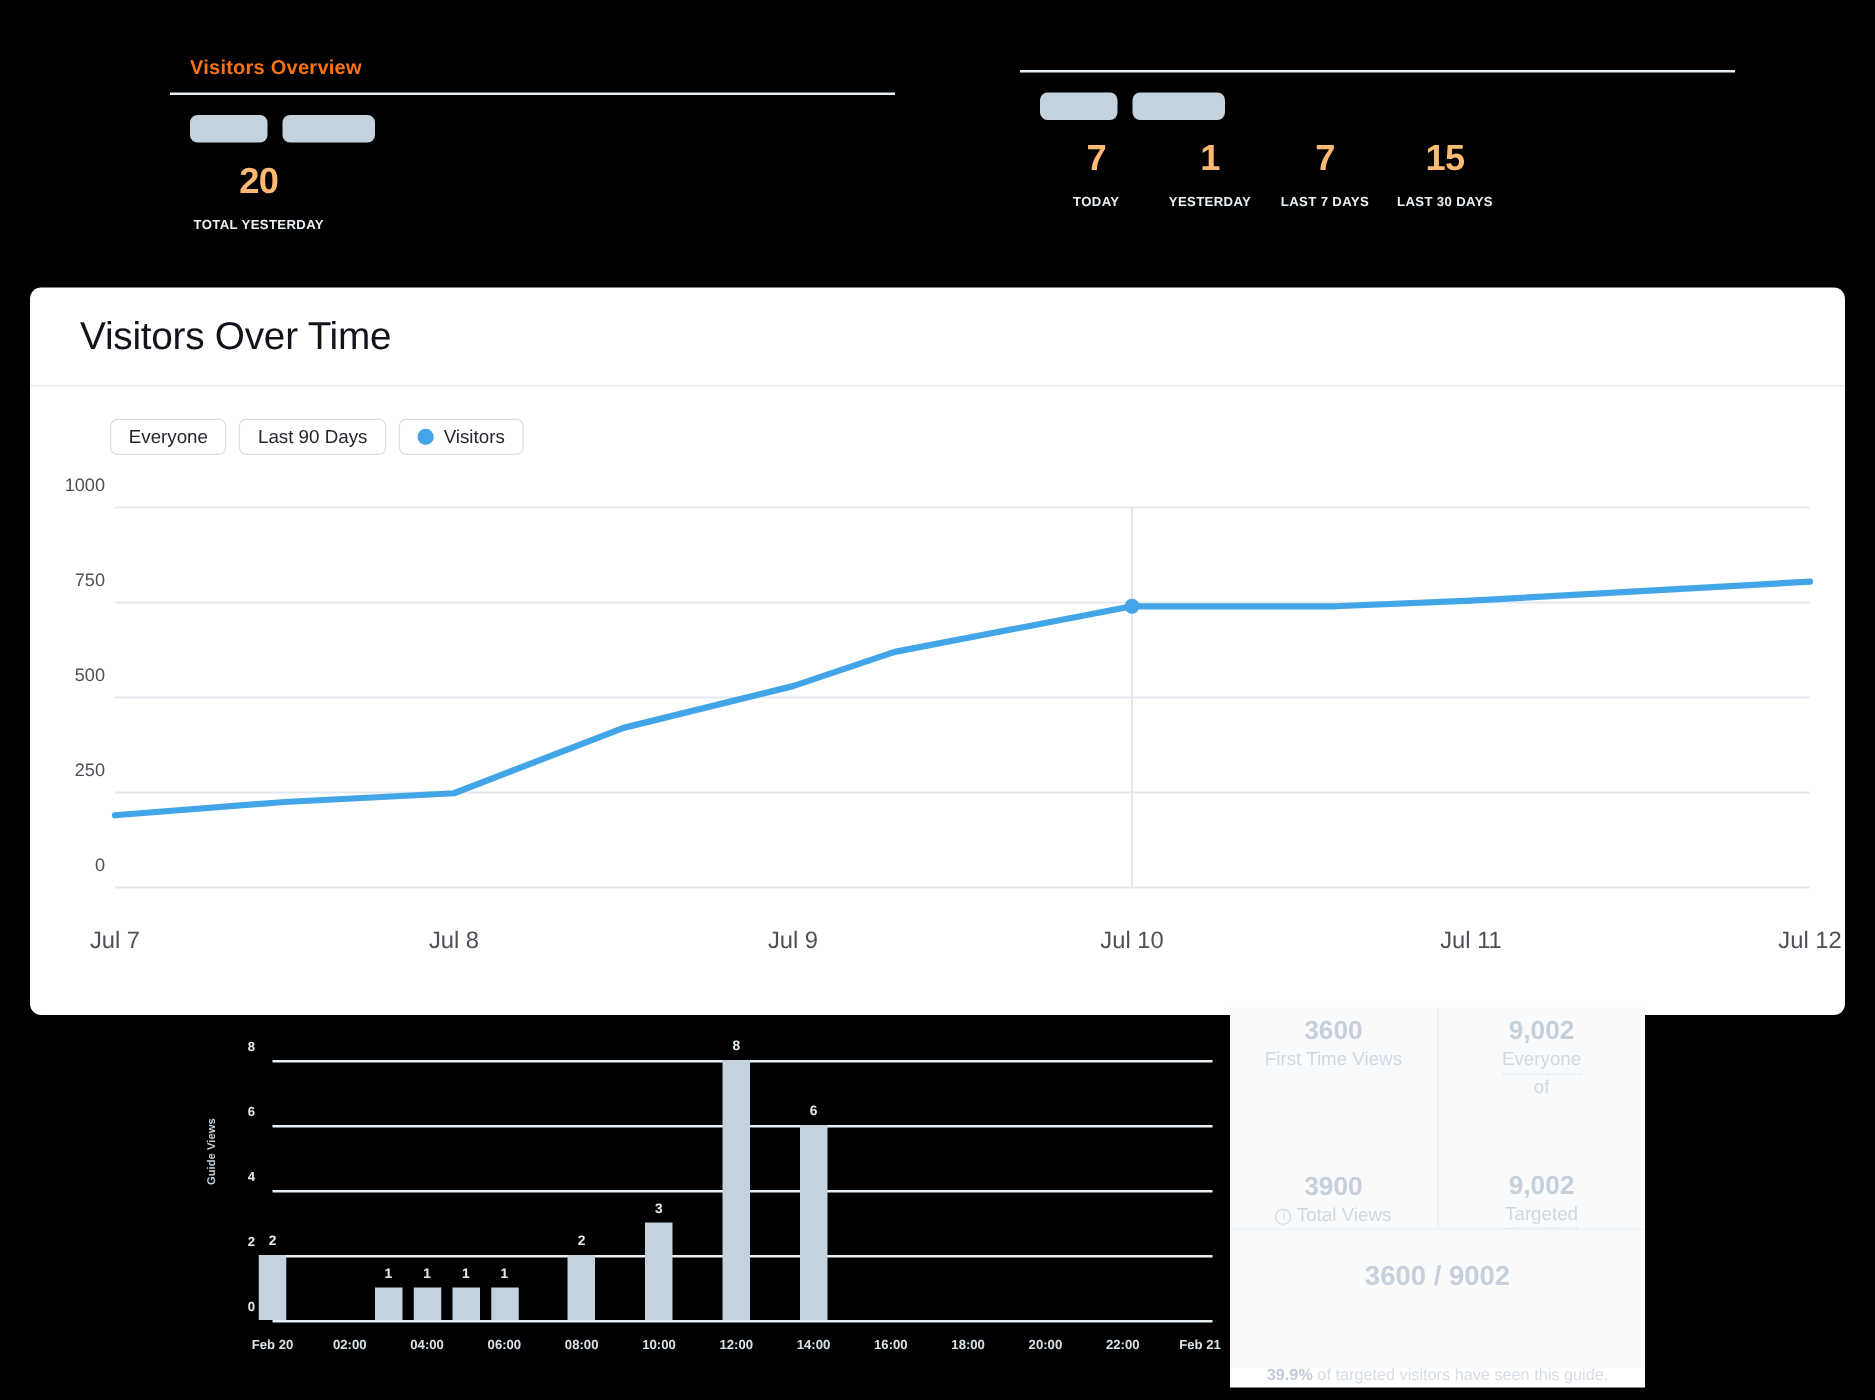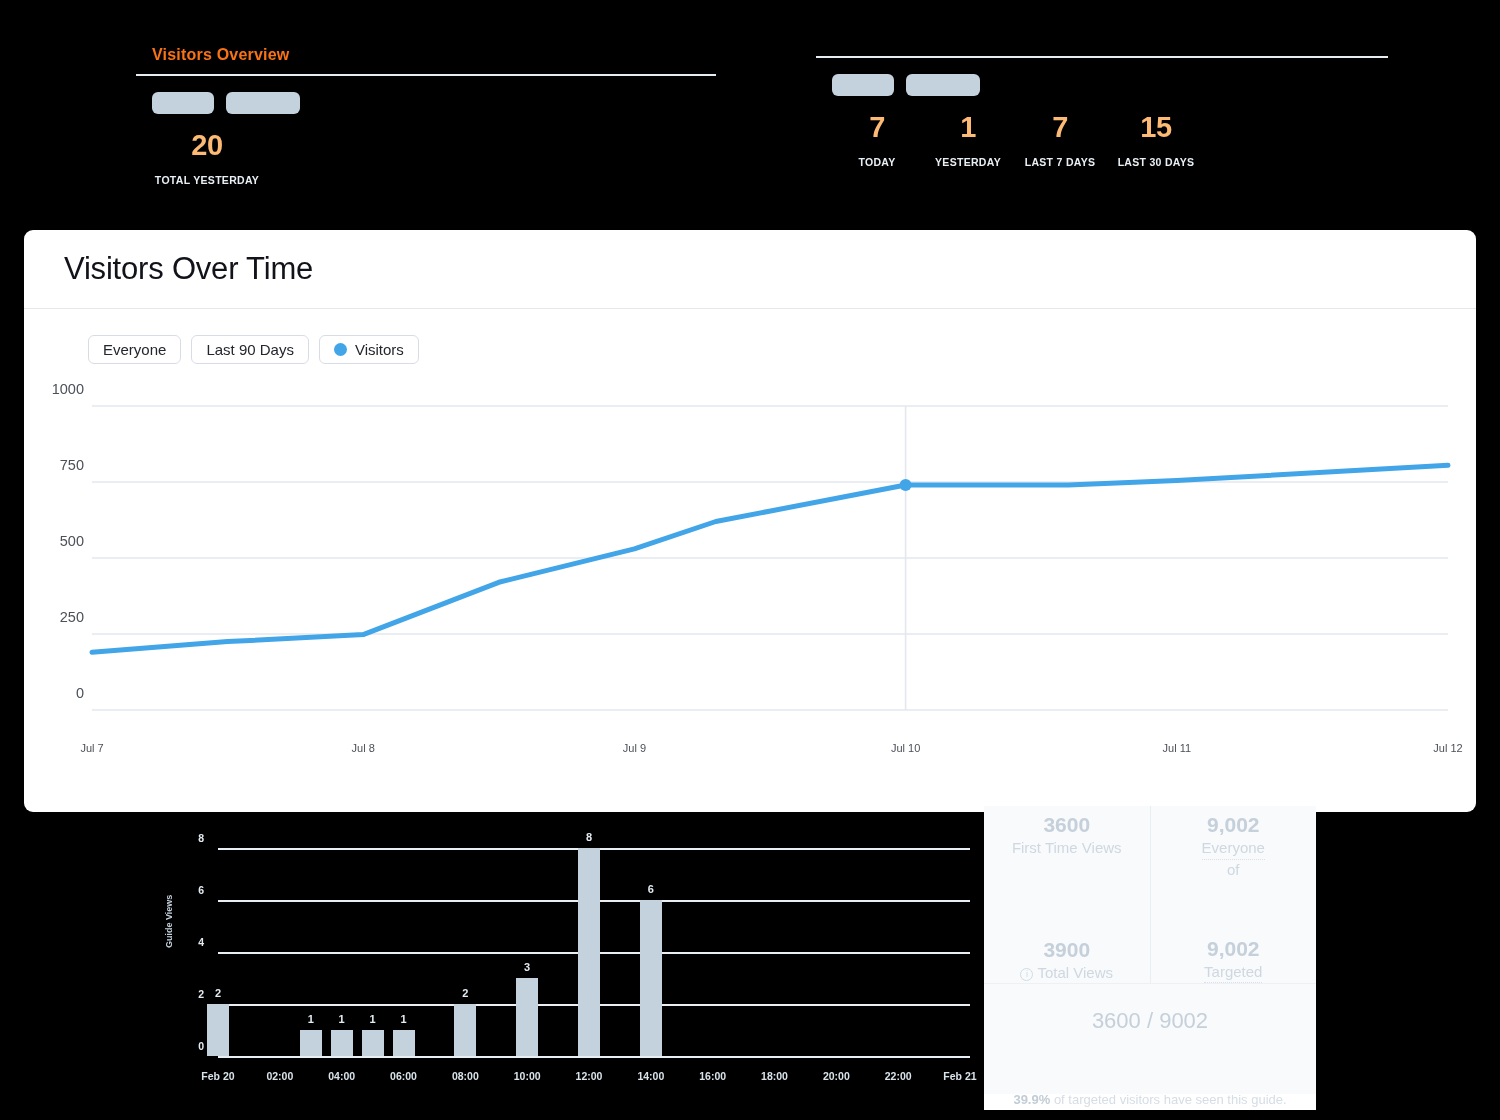--- a/index.html
+++ b/index.html
@@ -109,21 +109,21 @@
   }
   .ylab {
     position: absolute;
     font-size: 14.5px;
     color: #4c5057;
     text-align: right;
     width: 70px;
   }
   .xlab {
     position: absolute;
-    font-size: 11px;
+    font-size: 19px;
     color: #4c5057;
     transform: translateX(-50%);
     white-space: nowrap;
   }
 
   
   #bar-chart {
     position: absolute;
     left: 170px; top: 818px;
     width: 800px; height: 300px;
@@ -225,21 +225,21 @@
   }
   .sp-foot {
     height: 110px;
     background: #f8fafc;
     display: flex;
     flex-direction: column;
     align-items: center;
     padding-top: 24px;
     gap: 10px;
   }
-  .sp-ratio { font-size: 22px; font-weight: 400; color: #c5d0da; text-align: center; }
+  .sp-ratio { font-size: 22px; font-weight: 700; color: #c5d0da; text-align: center; }
   .sp-caption { font-size: 13px; color: #d5dde5; margin-top: 48px; }
   .sp-caption b { color: #c2ccd6; }
 </style>
 </head>
 <body>
 
 <div id="root">
 
   <div class="summary" id="sum-0" style="left:136px; top:46px; width:580px;">
     <div class="s-title">Visitors Overview</div>

